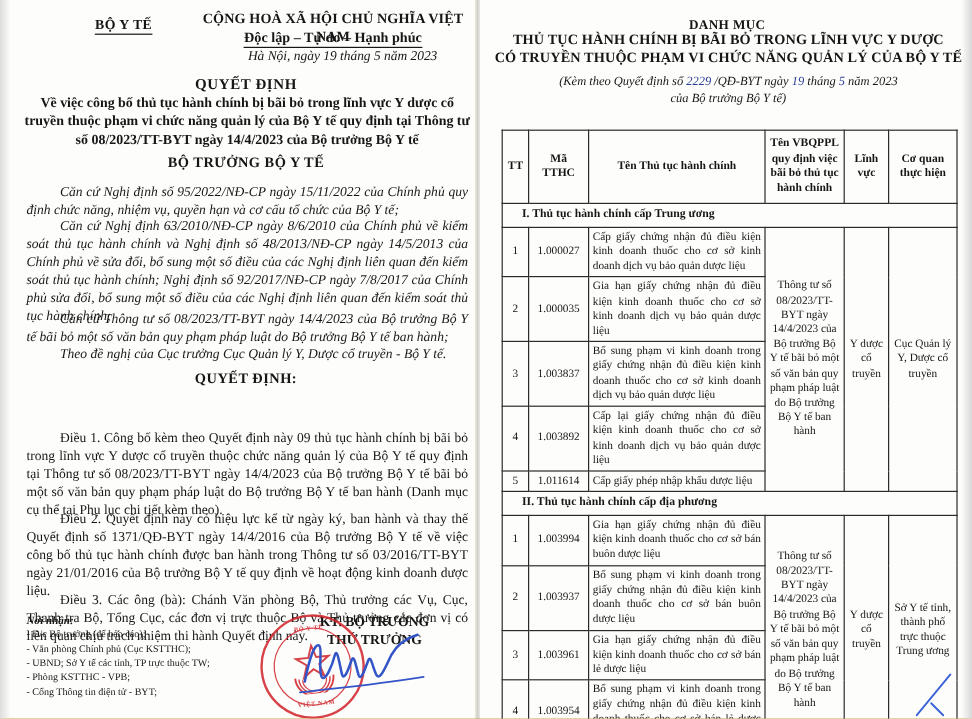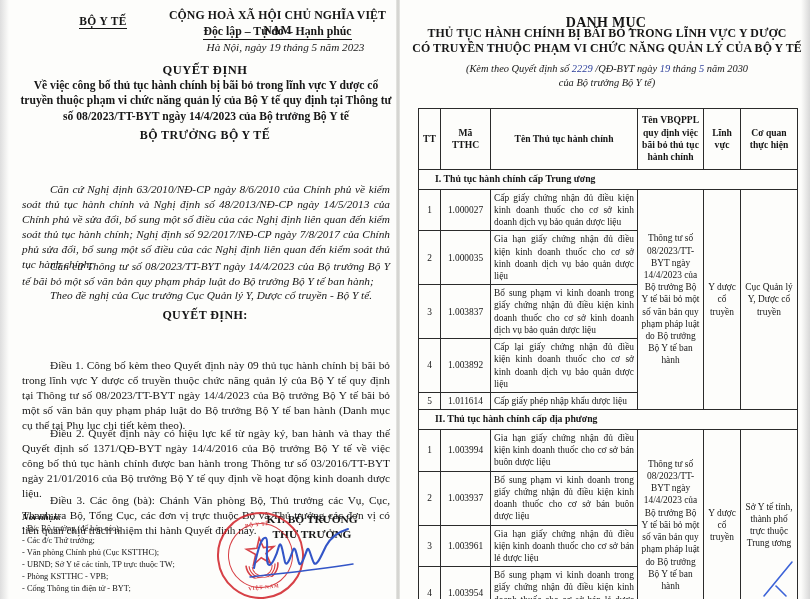--- a/index.html
+++ b/index.html
@@ -174,21 +174,21 @@
   #signature {
     position: absolute;
     left: 248px; top: 524px;
     width: 108px; height: 58px;
     pointer-events: none;
   }
 
   
   #r-title {
     left: 415px; top: 14px; width: 382px;
-    font-size: 14px; letter-spacing: .3px;
+    font-size: 11px; letter-spacing: .3px;
   }
   #r-heading {
     left: 412px; top: 26px; width: 390px;
     font-size: 11.9px; line-height: 1.3; letter-spacing: .1px;
   }
   #r-attach {
     left: 420px; top: 62px; width: 374px;
     font-size: 10.4px; line-height: 1.32;
   }
 
@@ -249,34 +249,34 @@
 
   <div class="txt ctr b" id="l-ministry"><span>BỘ Y TẾ</span></div>
   <div class="txt ctr b" id="l-nation">CỘNG HOÀ XÃ HỘI CHỦ NGHĨA VIỆT NAM</div>
   <div class="txt ctr b" id="l-motto"><span>Độc lập – Tự do – Hạnh phúc</span></div>
   <div class="txt ctr i" id="l-place">Hà Nội, ngày  19 tháng 5  năm 2023</div>
 
   <div class="txt ctr b" id="l-doctype">QUYẾT ĐỊNH</div>
   <div class="txt ctr b" id="l-subject">Về việc công bố thủ tục hành chính bị bãi bỏ trong lĩnh vực Y dược cổ truyền thuộc phạm vi chức năng quản lý của Bộ Y tế quy định tại Thông tư số 08/2023/TT-BYT ngày 14/4/2023 của Bộ trưởng Bộ Y tế</div>
   <div class="txt ctr b" id="l-signer-title">BỘ TRƯỞNG BỘ Y TẾ</div>
 
+  <div class="para" id="p1">Căn cứ Nghị định số 95/2022/NĐ-CP ngày 15/11/2022 của Chính phủ quy định chức năng, nhiệm vụ, quyền hạn và cơ cấu tổ chức của Bộ Y tế;</div>
   <div class="para" id="p2">Căn cứ Nghị định 63/2010/NĐ-CP ngày 8/6/2010 của Chính phủ về kiểm soát thủ tục hành chính và Nghị định số 48/2013/NĐ-CP ngày 14/5/2013 của Chính phủ về sửa đổi, bổ sung một số điều của các Nghị định liên quan đến kiểm soát thủ tục hành chính; Nghị định số 92/2017/NĐ-CP ngày 7/8/2017 của Chính phủ sửa đổi, bổ sung một số điều của các Nghị định liên quan đến kiểm soát thủ tục hành chính;</div>
   <div class="para" id="p3">Căn cứ Thông tư số 08/2023/TT-BYT ngày 14/4/2023 của Bộ trưởng Bộ Y tế bãi bỏ một số văn bản quy phạm pháp luật do Bộ trưởng Bộ Y tế ban hành;</div>
   <div class="para" id="p4">Theo đề nghị của Cục trưởng Cục Quản lý Y, Dược cổ truyền - Bộ Y tế.</div>
 
   <div class="txt ctr b" id="l-decides">QUYẾT ĐỊNH:</div>
 
   <div class="art" id="a1">Điều 1. Công bố kèm theo Quyết định này 09 thủ tục hành chính bị bãi bỏ trong lĩnh vực Y dược cổ truyền thuộc chức năng quản lý của Bộ Y tế quy định tại Thông tư số 08/2023/TT-BYT ngày 14/4/2023 của Bộ trưởng Bộ Y tế bãi bỏ một số văn bản quy phạm pháp luật do Bộ trưởng Bộ Y tế ban hành (Danh mục cụ thể tại Phụ lục chi tiết kèm theo).</div>
   <div class="art" id="a2">Điều 2. Quyết định này có hiệu lực kể từ ngày ký, ban hành và thay thế Quyết định số 1371/QĐ-BYT ngày 14/4/2016 của Bộ trưởng Bộ Y tế về việc công bố thủ tục hành chính được ban hành trong Thông tư số 03/2016/TT-BYT ngày 21/01/2016 của Bộ trưởng Bộ Y tế quy định về hoạt động kinh doanh dược liệu.</div>
   <div class="art" id="a3">Điều 3. Các ông (bà): Chánh Văn phòng Bộ, Thủ trưởng các Vụ, Cục, Thanh tra Bộ, Tổng Cục, các đơn vị trực thuộc Bộ và Thủ trưởng các đơn vị có liên quan chịu trách nhiệm thi hành Quyết định này.</div>
 
   <div class="txt b i" id="l-recv-title">Nơi nhận:</div>
   <div class="txt" id="l-recv-list">
       <div>- Đ/c Bộ trưởng (để báo cáo);</div>
-      <div>- Các đ/c Thứ trưởng;</div>
       <div>- Văn phòng Chính phủ (Cục KSTTHC);</div>
       <div>- UBND; Sở Y tế các tỉnh, TP trực thuộc TW;</div>
       <div>- Phòng KSTTHC - VPB;</div>
       <div>- Cổng Thông tin điện tử - BYT;</div>
     </div>
 
   <div class="txt ctr b" id="l-sign-block">
     <div>KT. BỘ TRƯỞNG</div>
     <div>THỨ TRƯỞNG</div>
   </div>
@@ -298,21 +298,21 @@
   </svg>
 
   <div class="txt ctr b" id="l-sign-name">Đỗ Xuân Tuyên</div>
 
   <div class="txt ctr b" id="r-title">DANH MỤC</div>
   <div class="txt ctr b" id="r-heading">
     <div>THỦ TỤC HÀNH CHÍNH BỊ BÃI BỎ TRONG LĨNH VỰC Y DƯỢC</div>
     <div>CÓ TRUYỀN THUỘC PHẠM VI CHỨC NĂNG QUẢN LÝ CỦA BỘ Y TẾ</div>
   </div>
   <div class="txt ctr i" id="r-attach">
-    <div><span>(Kèm theo Quyết định số </span><span class="blue">2229</span><span> /QĐ-BYT ngày </span><span class="blue">19</span><span> tháng </span><span class="blue">5</span><span>  năm 2030</span></div>
+    <div><span>(Kèm theo Quyết định số </span><span class="blue">2229</span><span> /QĐ-BYT ngày </span><span class="blue">19</span><span> tháng </span><span class="blue">5</span><span>  năm 2023</span></div>
     <div>của Bộ trưởng Bộ Y tế)</div>
   </div>
 
   <table class="doc">
     <colgroup>
       <col class="c-tt">
         <col class="c-ma">
         <col class="c-name">
       <col class="c-vb">
         <col class="c-linh">

